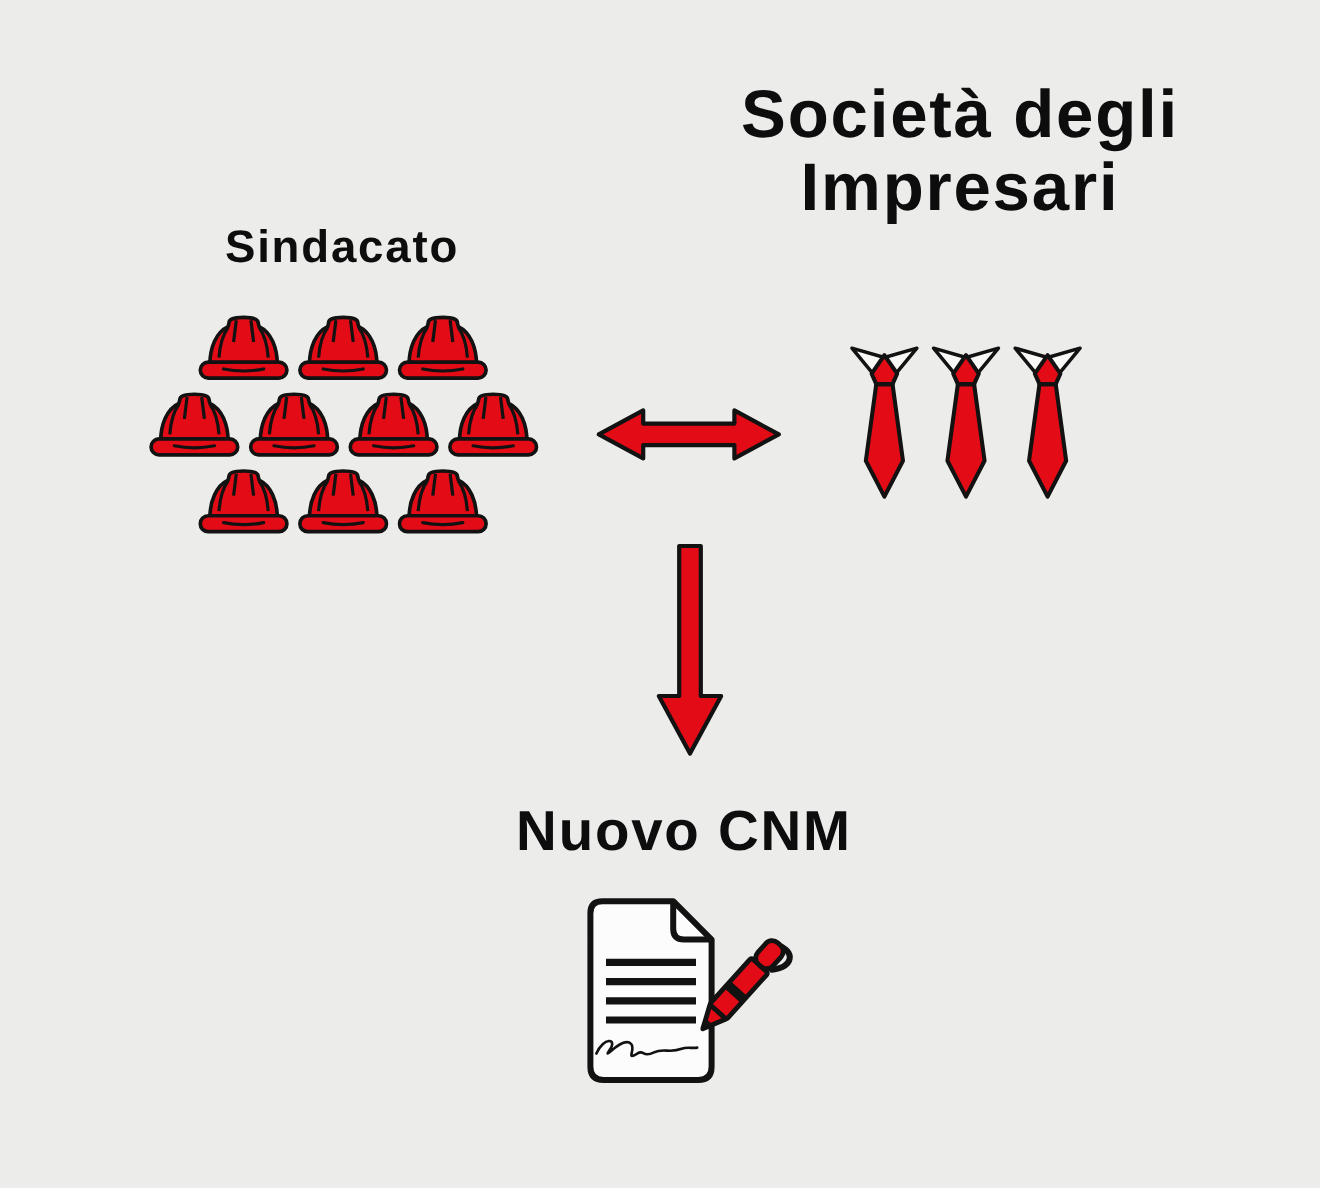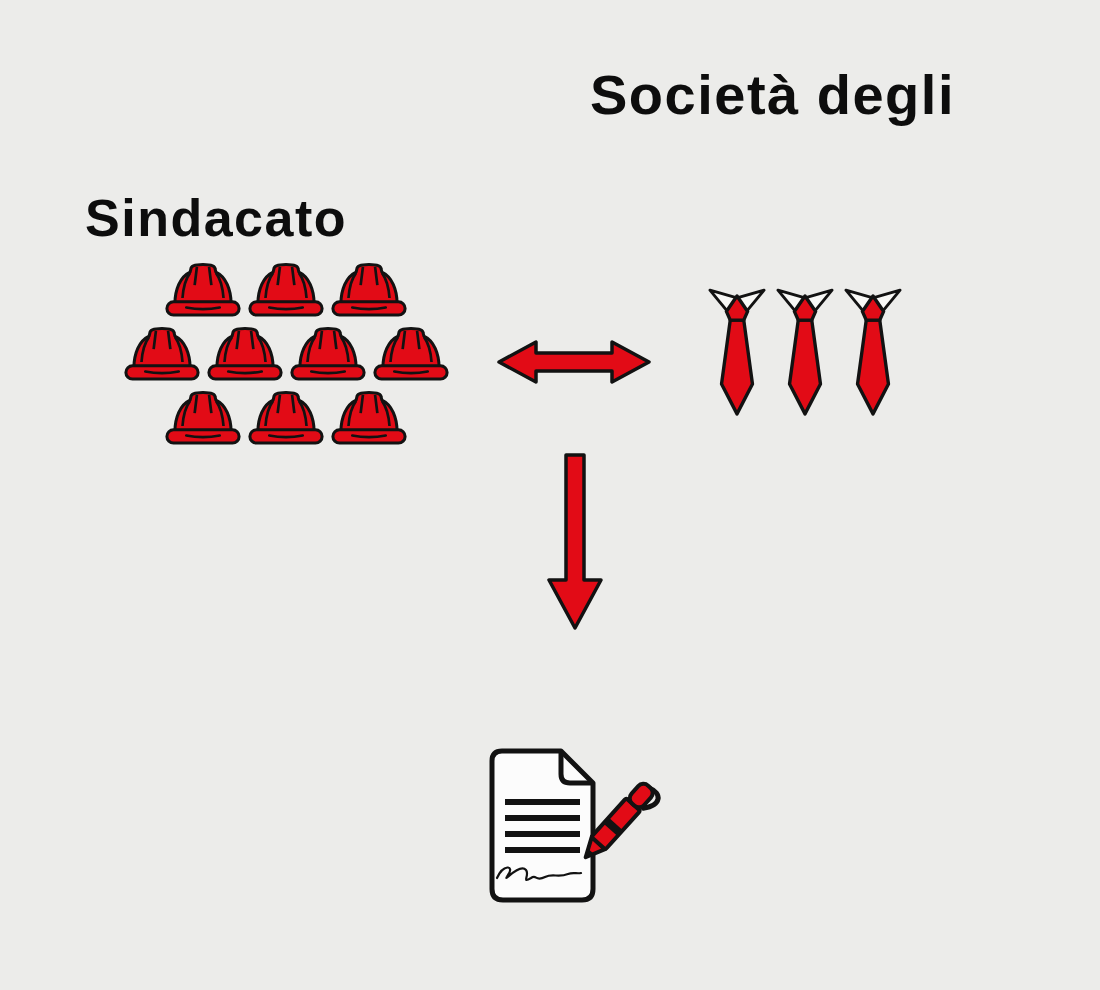--- a/index.html
+++ b/index.html
@@ -12,23 +12,24 @@
   }
   *{margin:0;padding:0;box-sizing:border-box;}
   html,body{width:1100px;height:990px;}
   body{background:var(--background);font-family:"Liberation Sans",sans-serif;}
   .canvas{position:relative;width:1100px;height:990px;background:var(--background);overflow:hidden;}
 
   .title{
     position:absolute;
     font-weight:bold;
     color:var(--text);
+    text-align:center;
     letter-spacing:1.5px;
   }
-  .title-left{left:85px;top:188px;width:400px;font-size:52px;line-height:60px;}
+  .title-left{left:85px;top:176px;width:400px;font-size:38px;line-height:60px;}
   .title-right{left:590px;top:64px;width:420px;font-size:56px;line-height:61px;}
   .title-result{left:420px;top:666px;width:300px;font-size:47px;line-height:52px;}
 
   .hats{
     position:absolute;left:123px;top:262px;width:326px;
     display:flex;flex-direction:column;align-items:center;gap:8px;
   }
   .hat-row{display:flex;gap:7px;}
   .hat-row svg{display:block;}
 
@@ -46,20 +47,21 @@
 </style>
 </head>
 <body>
 
 <div class="canvas">
 
   <h2 class="title title-left">Sindacato</h2>
 
   <h2 class="title title-right">
     <div>Società degli</div>
+    <div>Impresari</div>
   </h2>
 
   <div class="hats">
       <div class="hat-row">
   <svg width="76" height="56" viewBox="0 0 100 73" aria-hidden="true">
     <path class="fill-red stroke-dark" stroke-width="4" stroke-linejoin="round" d="M13,55 C13,36 20,19 33,13 L34,9 C34,5 38,3 50,3 C62,3 66,5 66,9 L67,13 C80,19 87,36 87,55 Z"></path>
     <path class="stroke-dark" fill="none" stroke-width="3.5" d="M33,14 C27,22 24,34 23,47"></path>
     <path class="stroke-dark" fill="none" stroke-width="3.5" d="M67,14 C73,22 76,34 77,47"></path>
     <path class="stroke-dark" fill="none" stroke-width="3.5" d="M42,6 L39,30"></path>
     <path class="stroke-dark" fill="none" stroke-width="3.5" d="M58,6 L61,30"></path>
@@ -185,20 +187,21 @@
 </div>
 
   <svg class="double-arrow" width="158" height="50" viewBox="0 0 158 50" aria-hidden="true">
     <polygon class="fill-red stroke-dark" stroke-width="3.5" stroke-linejoin="round" points="4,25 41,5 41,16 117,16 117,5 154,25 117,45 117,34 41,34 41,45"></polygon>
   </svg>
 
   <svg class="down-arrow" width="56" height="179" viewBox="0 0 56 179" aria-hidden="true">
     <polygon class="fill-red stroke-dark" stroke-width="3.5" stroke-linejoin="round" points="19,2 37,2 37,127 54,127 28,175 2,127 19,127"></polygon>
   </svg>
 
+  <h2 class="title title-result">Nuovo CNM</h2>
 
   <svg class="doc" width="200" height="162" viewBox="0 0 200 162" aria-hidden="true">
     <path class="paper" stroke-width="5" stroke-linejoin="round" d="M27,7 L86,7 L118,39 L118,145 Q118,156 107,156 L28,156 Q17,156 17,145 L17,17 Q17,7 27,7 Z"></path>
     <path fill="none" class="stroke-dark" stroke-width="5" stroke-linejoin="round" d="M86,7 L86,30 Q86,39 95,39 L118,39"></path>
     <line class="stroke-dark" stroke-width="6" x1="30" y1="58" x2="105" y2="58"></line>
     <line class="stroke-dark" stroke-width="6" x1="30" y1="74" x2="105" y2="74"></line>
     <line class="stroke-dark" stroke-width="6" x1="30" y1="90" x2="105" y2="90"></line>
     <line class="stroke-dark" stroke-width="6" x1="30" y1="106" x2="105" y2="106"></line>
     <path fill="none" class="stroke-dark" stroke-width="2.2" stroke-linecap="round" d="M22,134 C28,120 40,121 33,131 C26,142 44,118 51,126 C55,131 46,140 56,134 C62,130 60,138 70,133 C78,129 83,134 93,130 C98,128 102,130 106,129"></path>
     <g transform="translate(110,114) rotate(-48)">

